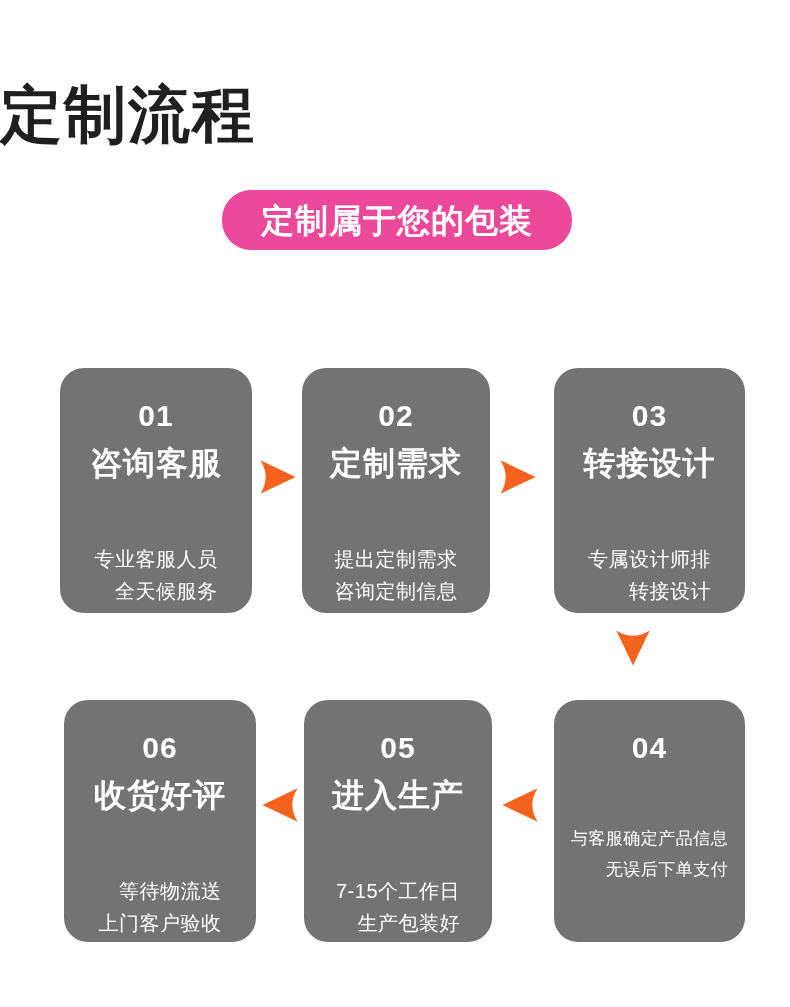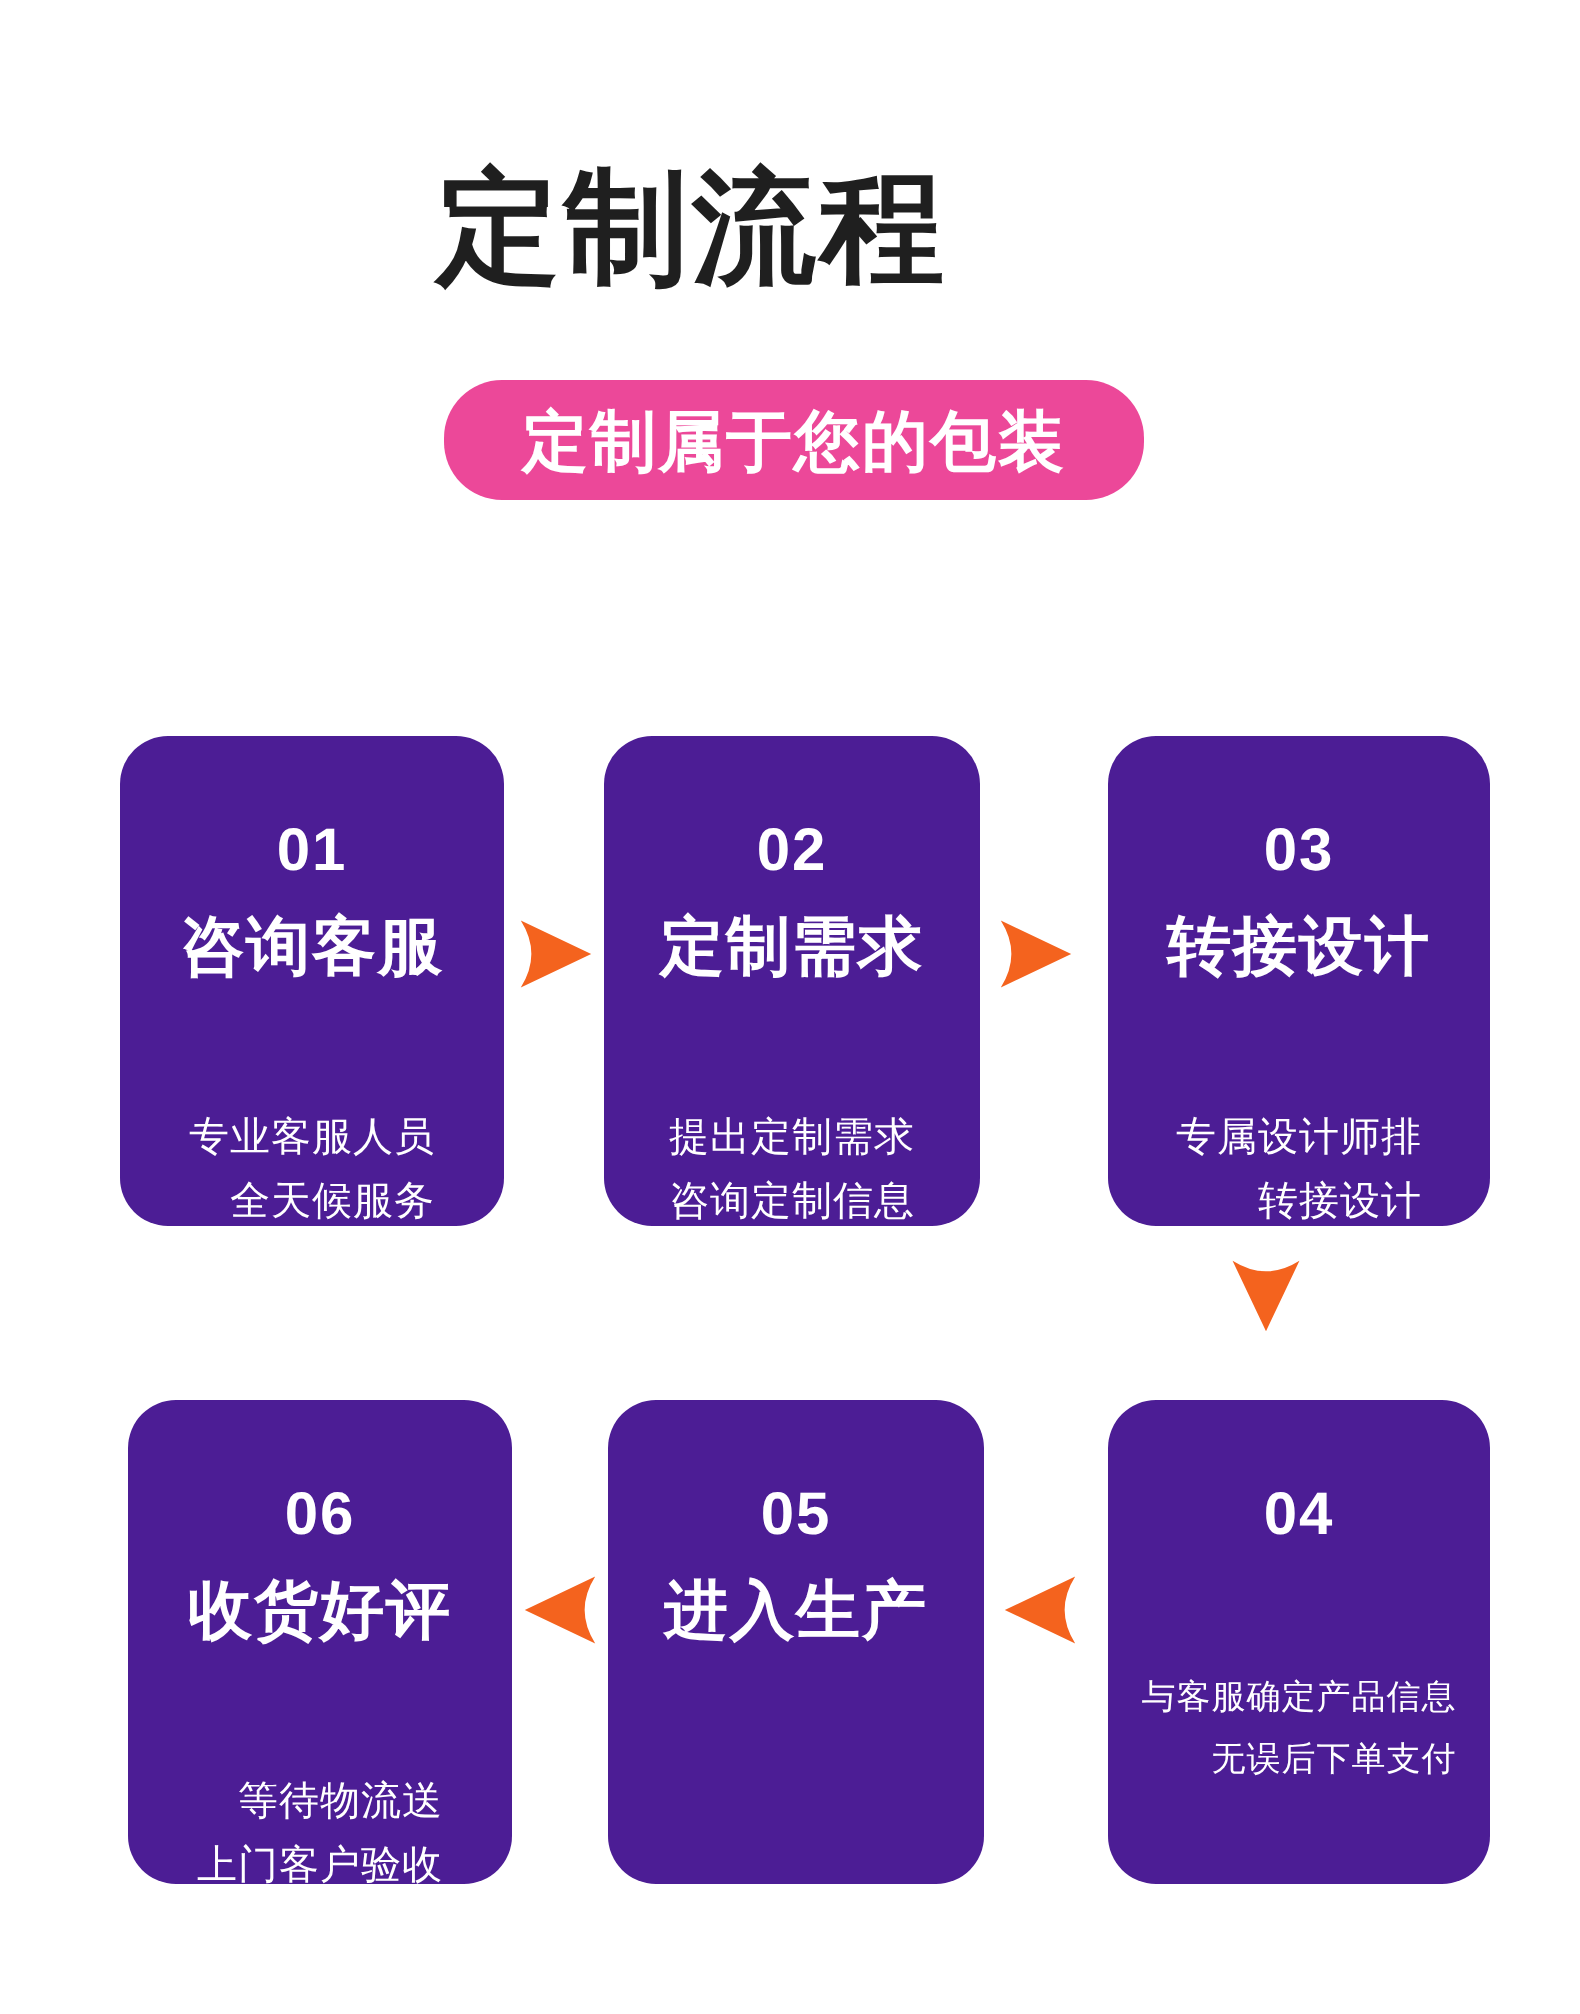--- a/index.html
+++ b/index.html
@@ -13,23 +13,23 @@
     position: relative;
     overflow: hidden;
     font-family: "Liberation Sans", "DejaVu Sans", sans-serif;
     -webkit-font-smoothing: antialiased;
   }
 
   
   .page-title {
     position: absolute;
     top: 79px;
-    left: 15px;
+    left: 0;
     width: 662px;
-    text-align: center;
+    text-align: left;
     font-size: 62px;
     font-weight: bold;
     color: #1f1f1f;
     letter-spacing: 2px;
     line-height: 1.15;
   }
   .subtitle-pill {
     position: absolute;
     top: 190px;
     left: 222px;
@@ -51,28 +51,28 @@
 
   
   .flow {
     position: absolute;
     top: 0; left: 0;
     width: 790px;
     height: 1007px;
   }
   .card {
     position: absolute;
-    background: #4c1d95;
+    background: #737373;
     border-radius: 24px;
     box-sizing: border-box;
     display: flex;
     flex-direction: column;
     align-items: center;
     color: #ffffff;
-    padding-top: 43px;
+    padding-top: 33px;
   }
   .card-number {
     font-size: 30px;
     font-weight: bold;
     line-height: 1;
     letter-spacing: 1px;
     margin-bottom: 16px;
   }
   .card-title {
     font-size: 32px;
@@ -159,20 +159,24 @@
     <div class="card-number">04</div>
     <div class="card-desc small">
       <span class="line">与客服确定产品信息</span>
       <span class="line">无误后下单支付</span>
     </div>
   </div>
 
   <div class="card" id="card-5">
     <div class="card-number">05</div>
     <div class="card-title">进入生产</div>
+    <div class="card-desc">
+      <span class="line">7-15个工作日</span>
+      <span class="line">生产包装好</span>
+    </div>
   </div>
 
   <div class="card" id="card-6">
     <div class="card-number">06</div>
     <div class="card-title">收货好评</div>
     <div class="card-desc">
       <span class="line">等待物流送</span>
       <span class="line">上门客户验收</span>
     </div>
   </div>

